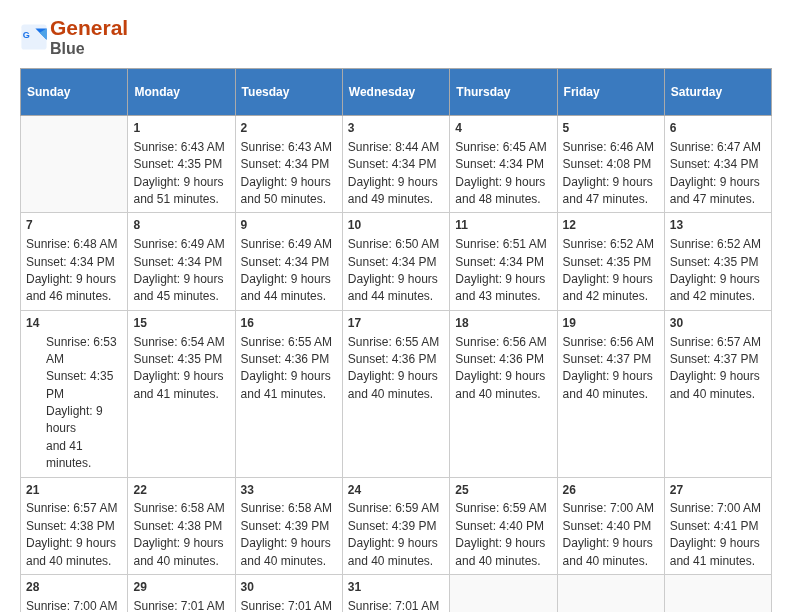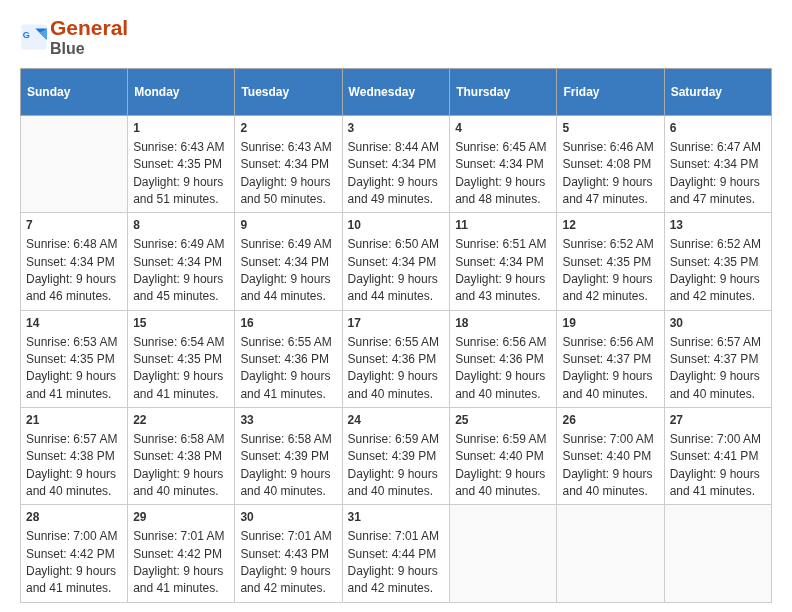--- a/index.html
+++ b/index.html
@@ -212,21 +212,21 @@
             <span class="day-number">13</span>
             <div class="day-info" style="white-space: pre-line;">Sunrise: 6:52 AM
 Sunset: 4:35 PM
 Daylight: 9 hours
 and 42 minutes.</div>
           </td>
         </tr>
         <tr class="week-row">
           <td>
             <span class="day-number">14</span>
-            <div class="day-info" style="white-space: pre-line;">Sunrise: 6:53 AM
+            <div class="day-info" style="white-space: pre-line; margin-left: 20px;">Sunrise: 6:53 AM
 Sunset: 4:35 PM
 Daylight: 9 hours
 and 41 minutes.</div>
           </td>
           <td>
             <span class="day-number">15</span>
             <div class="day-info" style="white-space: pre-line;">Sunrise: 6:54 AM
 Sunset: 4:35 PM
 Daylight: 9 hours
 and 41 minutes.</div>

